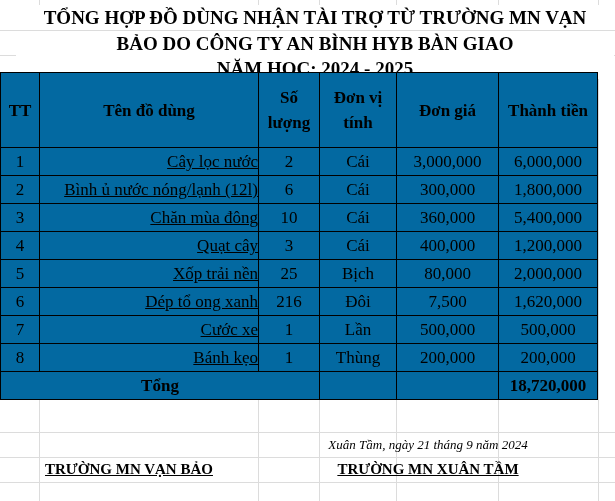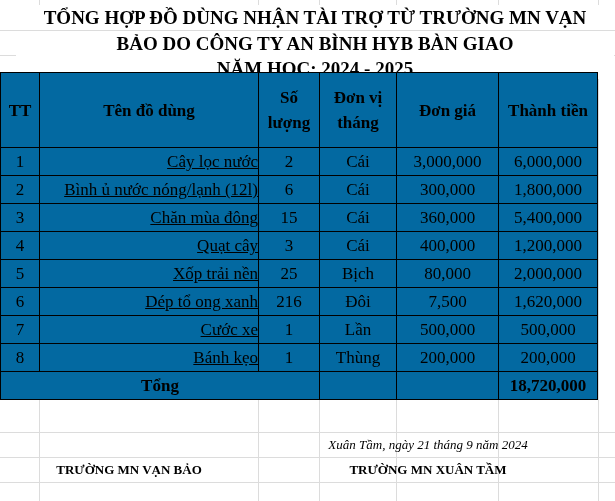--- a/index.html
+++ b/index.html
@@ -27,21 +27,21 @@
     table.main td { height: 27px; line-height: 27px; }
     .c { text-align: center; }
     .l { text-align: right; padding-left: 3px !important; text-decoration: underline; }
     .total-row td { height: 26px; font-weight: bold; }
     .footer-date {
       position: absolute; top: 432px; left: 258px; width: 340px; text-align: center;
       font-style: italic; font-size: 13px; line-height: 25px;
     }
     .footer-sign {
       position: absolute; top: 457px; text-align: center;
-      font-weight: bold; font-size: 13px; line-height: 25px;
+      font-weight: bold; font-size: 15px; line-height: 25px; text-decoration: underline;
     }
   </style>
 </head>
 <body>
 
 <div class="grid-v" style="left:39px"></div>
 <div class="grid-v" style="left:258px"></div>
 <div class="grid-v" style="left:319px"></div>
 <div class="grid-v" style="left:396px"></div>
 <div class="grid-v" style="left:498px"></div>
@@ -68,21 +68,21 @@
   <thead>
     <tr>
       <th>TT</th>
       <th>Tên đồ dùng</th>
       <th>
         <div>Số</div>
         <div>lượng</div>
       </th>
       <th>
         <div>Đơn vị</div>
-        <div>tháng</div>
+        <div>tính</div>
       </th>
       <th>Đơn giá</th>
       <th>Thành tiền</th>
     </tr>
   </thead>
   <tbody>
     <tr>
       <td class="c">1</td>
       <td class="l">Cây lọc nước</td>
       <td class="c">2</td>
@@ -94,21 +94,21 @@
       <td class="c">2</td>
       <td class="l">Bình ủ nước nóng/lạnh (12l)</td>
       <td class="c">6</td>
       <td class="c">Cái</td>
       <td class="c">300,000</td>
       <td class="c">1,800,000</td>
     </tr>
     <tr>
       <td class="c">3</td>
       <td class="l">Chăn mùa đông</td>
-      <td class="c">15</td>
+      <td class="c">10</td>
       <td class="c">Cái</td>
       <td class="c">360,000</td>
       <td class="c">5,400,000</td>
     </tr>
     <tr>
       <td class="c">4</td>
       <td class="l">Quạt cây</td>
       <td class="c">3</td>
       <td class="c">Cái</td>
       <td class="c">400,000</td>

